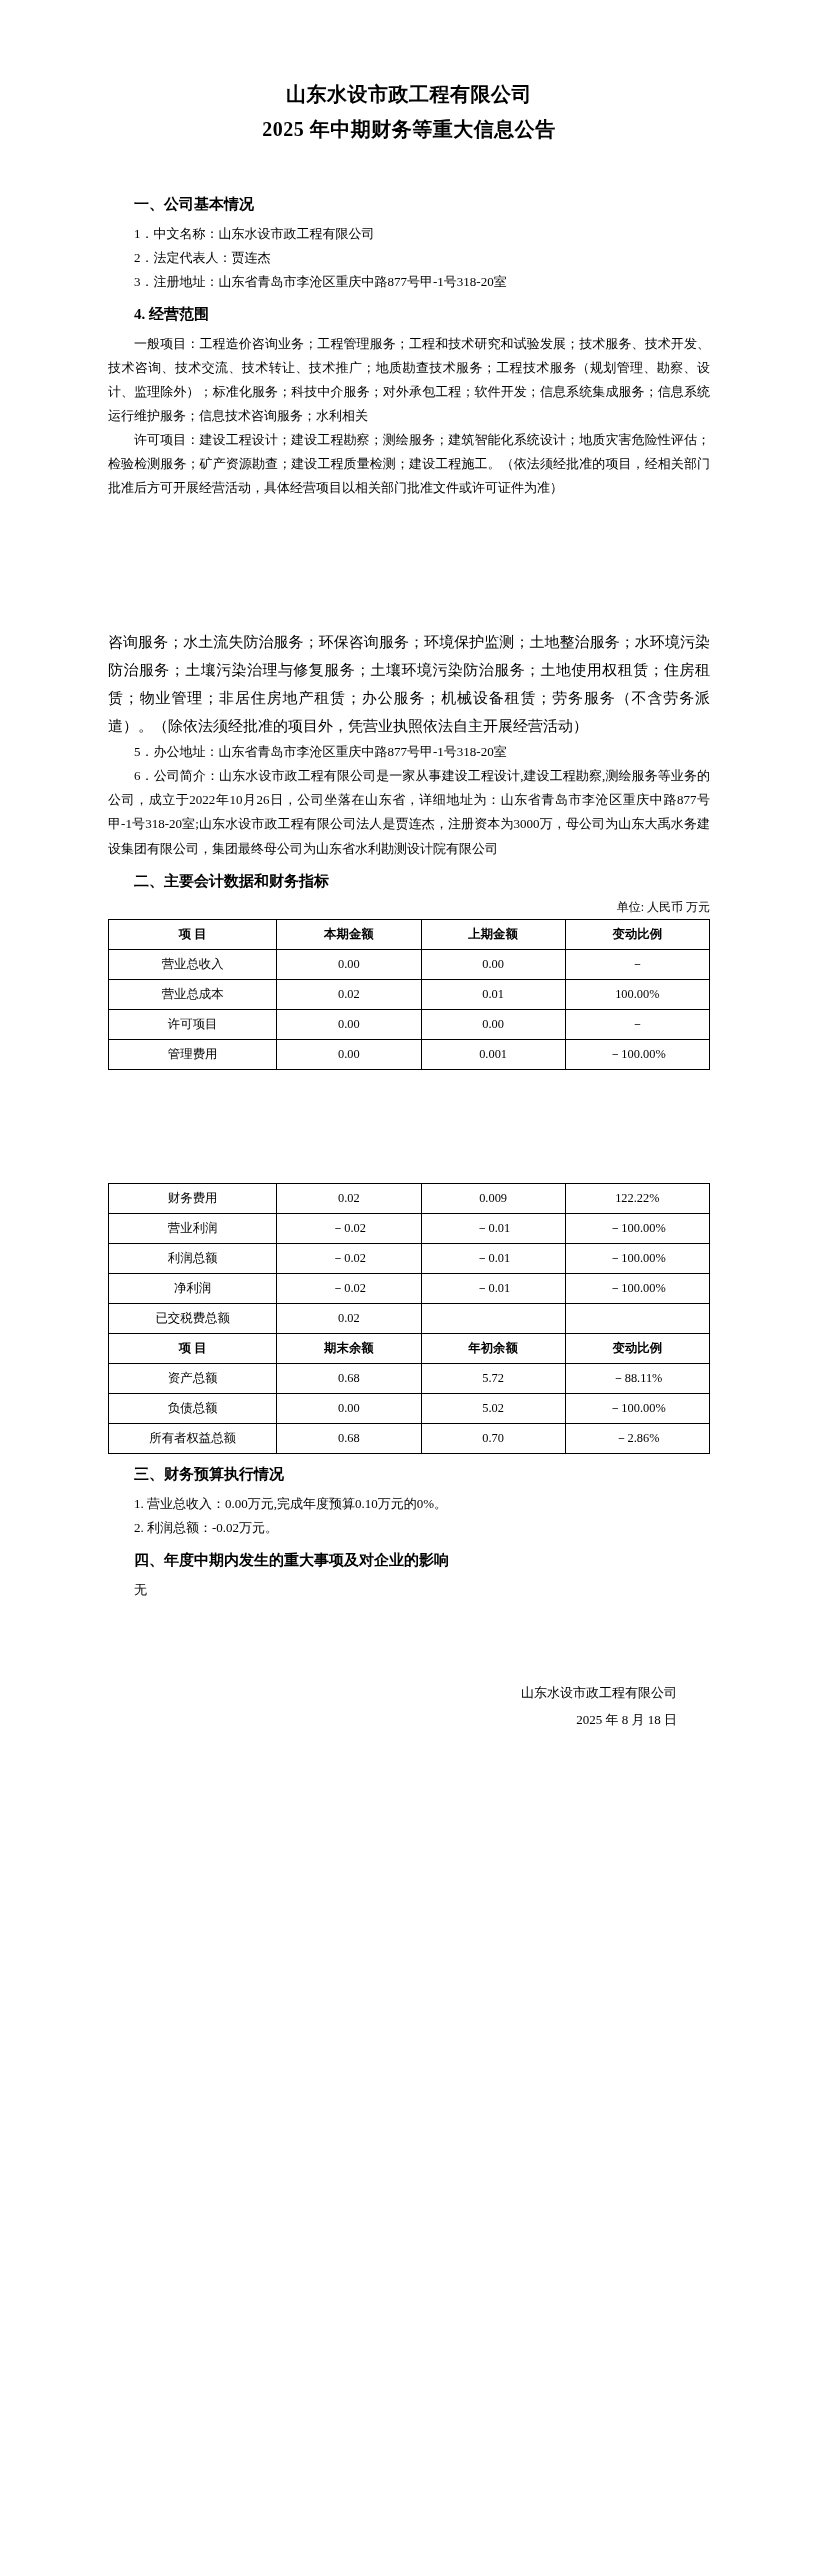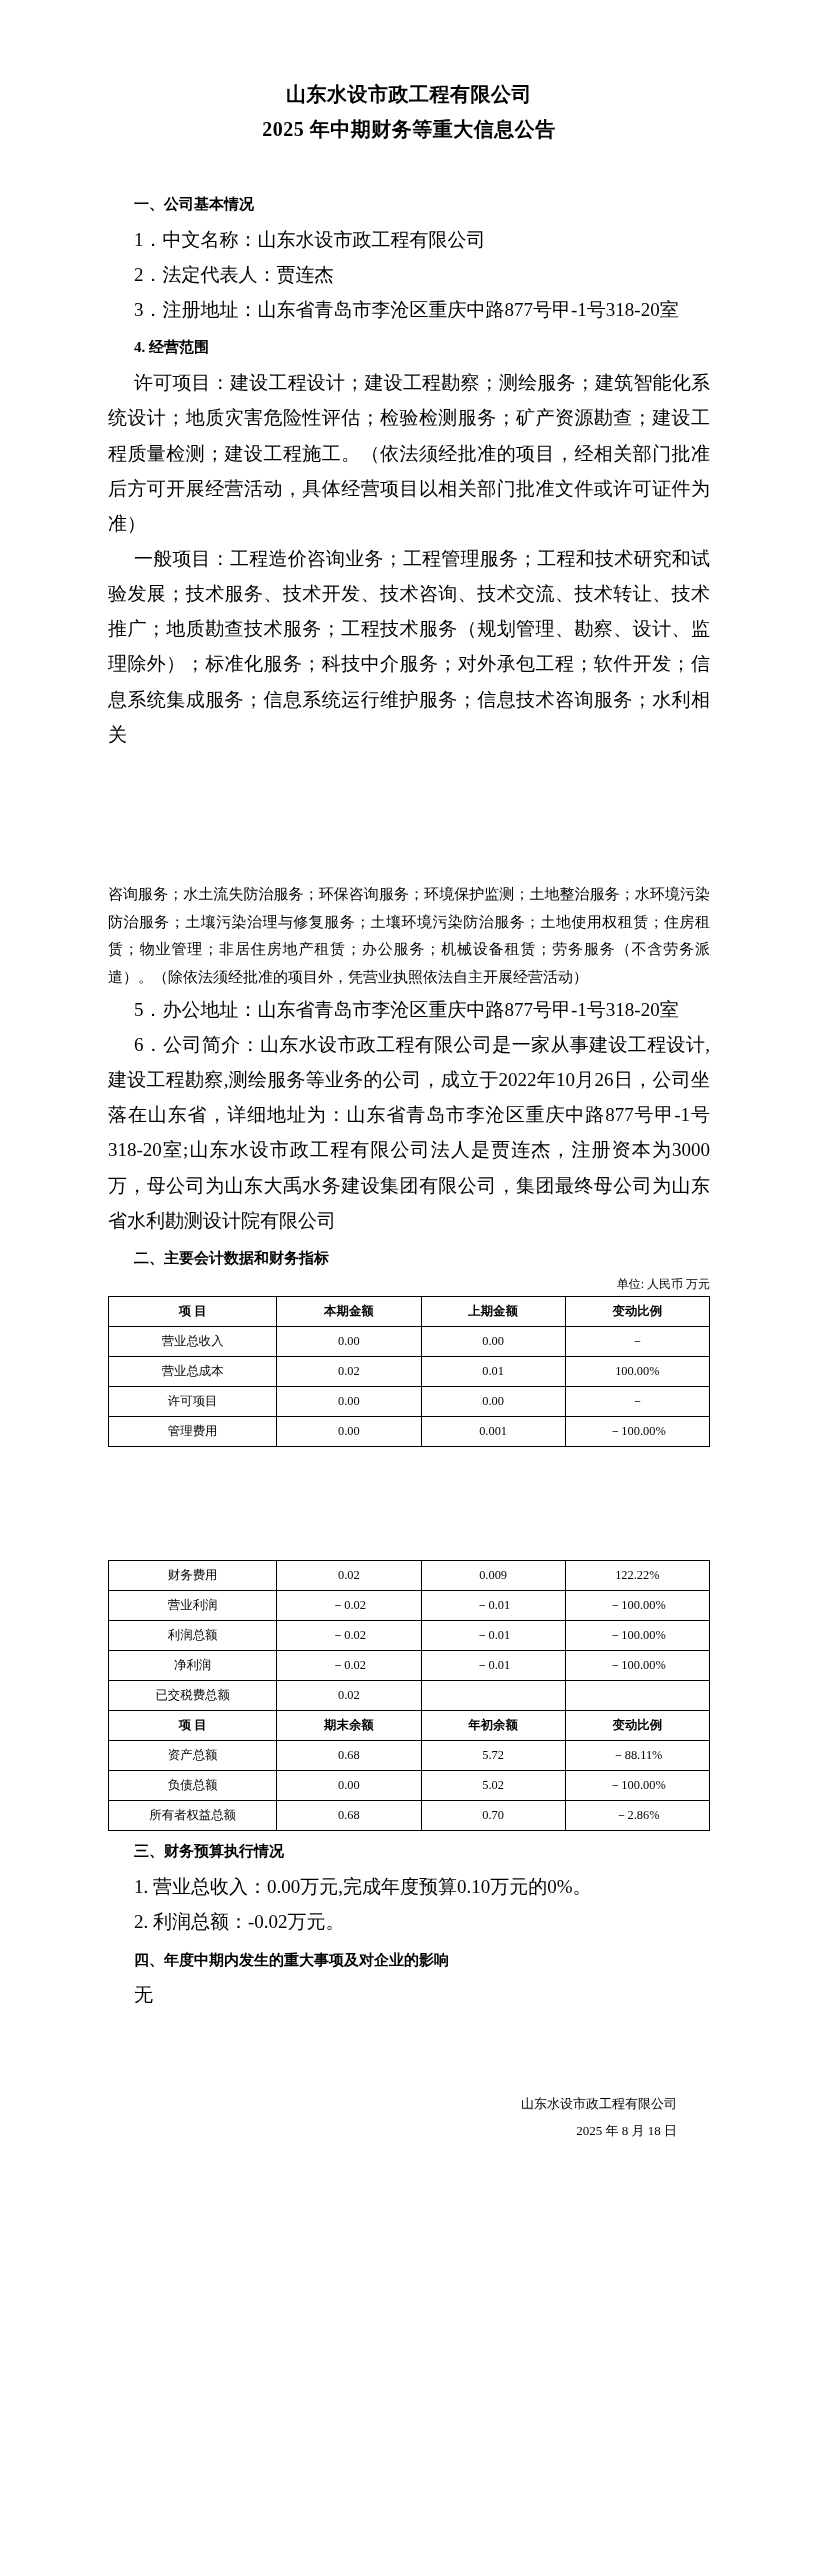--- a/index.html
+++ b/index.html
@@ -30,26 +30,26 @@
     letter-spacing: 0.5px;
   }
   .section-heading {
     font-size: 15px;
     font-weight: bold;
     margin: 7.2px 0 3.1px 0;
     text-indent: 26px;
     line-height: 1.85;
   }
   .item-line {
-    font-size: 19px;
+    font-size: 13px;
     line-height: 1.85;
     text-indent: 26px;
   }
   .para {
-    font-size: 19px;
+    font-size: 13px;
     line-height: 1.85;
     text-indent: 26px;
     text-align: justify;
   }
   .para-cont {
     font-size: 15px;
     line-height: 1.85;
     text-indent: 0;
     text-align: justify;
   }
@@ -102,22 +102,22 @@
     <div class="title-line">2025 年中期财务等重大信息公告</div>
   </div>
 
   <div class="section-heading">一、公司基本情况</div>
 
   <div class="item-line">1．中文名称：山东水设市政工程有限公司</div>
   <div class="item-line">2．法定代表人：贾连杰</div>
   <div class="para">3．注册地址：山东省青岛市李沧区重庆中路877号甲-1号318-20室</div>
   <div class="section-heading">4. 经营范围</div>
 
+  <div class="para">一般项目：工程造价咨询业务；工程管理服务；工程和技术研究和试验发展；技术服务、技术开发、技术咨询、技术交流、技术转让、技术推广；地质勘查技术服务；工程技术服务（规划管理、勘察、设计、监理除外）；标准化服务；科技中介服务；对外承包工程；软件开发；信息系统集成服务；信息系统运行维护服务；信息技术咨询服务；水利相关</div>
   <div class="para">许可项目：建设工程设计；建设工程勘察；测绘服务；建筑智能化系统设计；地质灾害危险性评估；检验检测服务；矿产资源勘查；建设工程质量检测；建设工程施工。（依法须经批准的项目，经相关部门批准后方可开展经营活动，具体经营项目以相关部门批准文件或许可证件为准）</div>
-  <div class="para">一般项目：工程造价咨询业务；工程管理服务；工程和技术研究和试验发展；技术服务、技术开发、技术咨询、技术交流、技术转让、技术推广；地质勘查技术服务；工程技术服务（规划管理、勘察、设计、监理除外）；标准化服务；科技中介服务；对外承包工程；软件开发；信息系统集成服务；信息系统运行维护服务；信息技术咨询服务；水利相关</div>
 
   <div class="gap-block"></div>
 
   <div class="para-cont">咨询服务；水土流失防治服务；环保咨询服务；环境保护监测；土地整治服务；水环境污染防治服务；土壤污染治理与修复服务；土壤环境污染防治服务；土地使用权租赁；住房租赁；物业管理；非居住房地产租赁；办公服务；机械设备租赁；劳务服务（不含劳务派遣）。（除依法须经批准的项目外，凭营业执照依法自主开展经营活动）</div>
 
   <div class="para">5．办公地址：山东省青岛市李沧区重庆中路877号甲-1号318-20室</div>
   <div class="para">6．公司简介：山东水设市政工程有限公司是一家从事建设工程设计,建设工程勘察,测绘服务等业务的公司，成立于2022年10月26日，公司坐落在山东省，详细地址为：山东省青岛市李沧区重庆中路877号甲-1号318-20室;山东水设市政工程有限公司法人是贾连杰，注册资本为3000万，母公司为山东大禹水务建设集团有限公司，集团最终母公司为山东省水利勘测设计院有限公司</div>
 
   <div class="section-heading">二、主要会计数据和财务指标</div>
 

